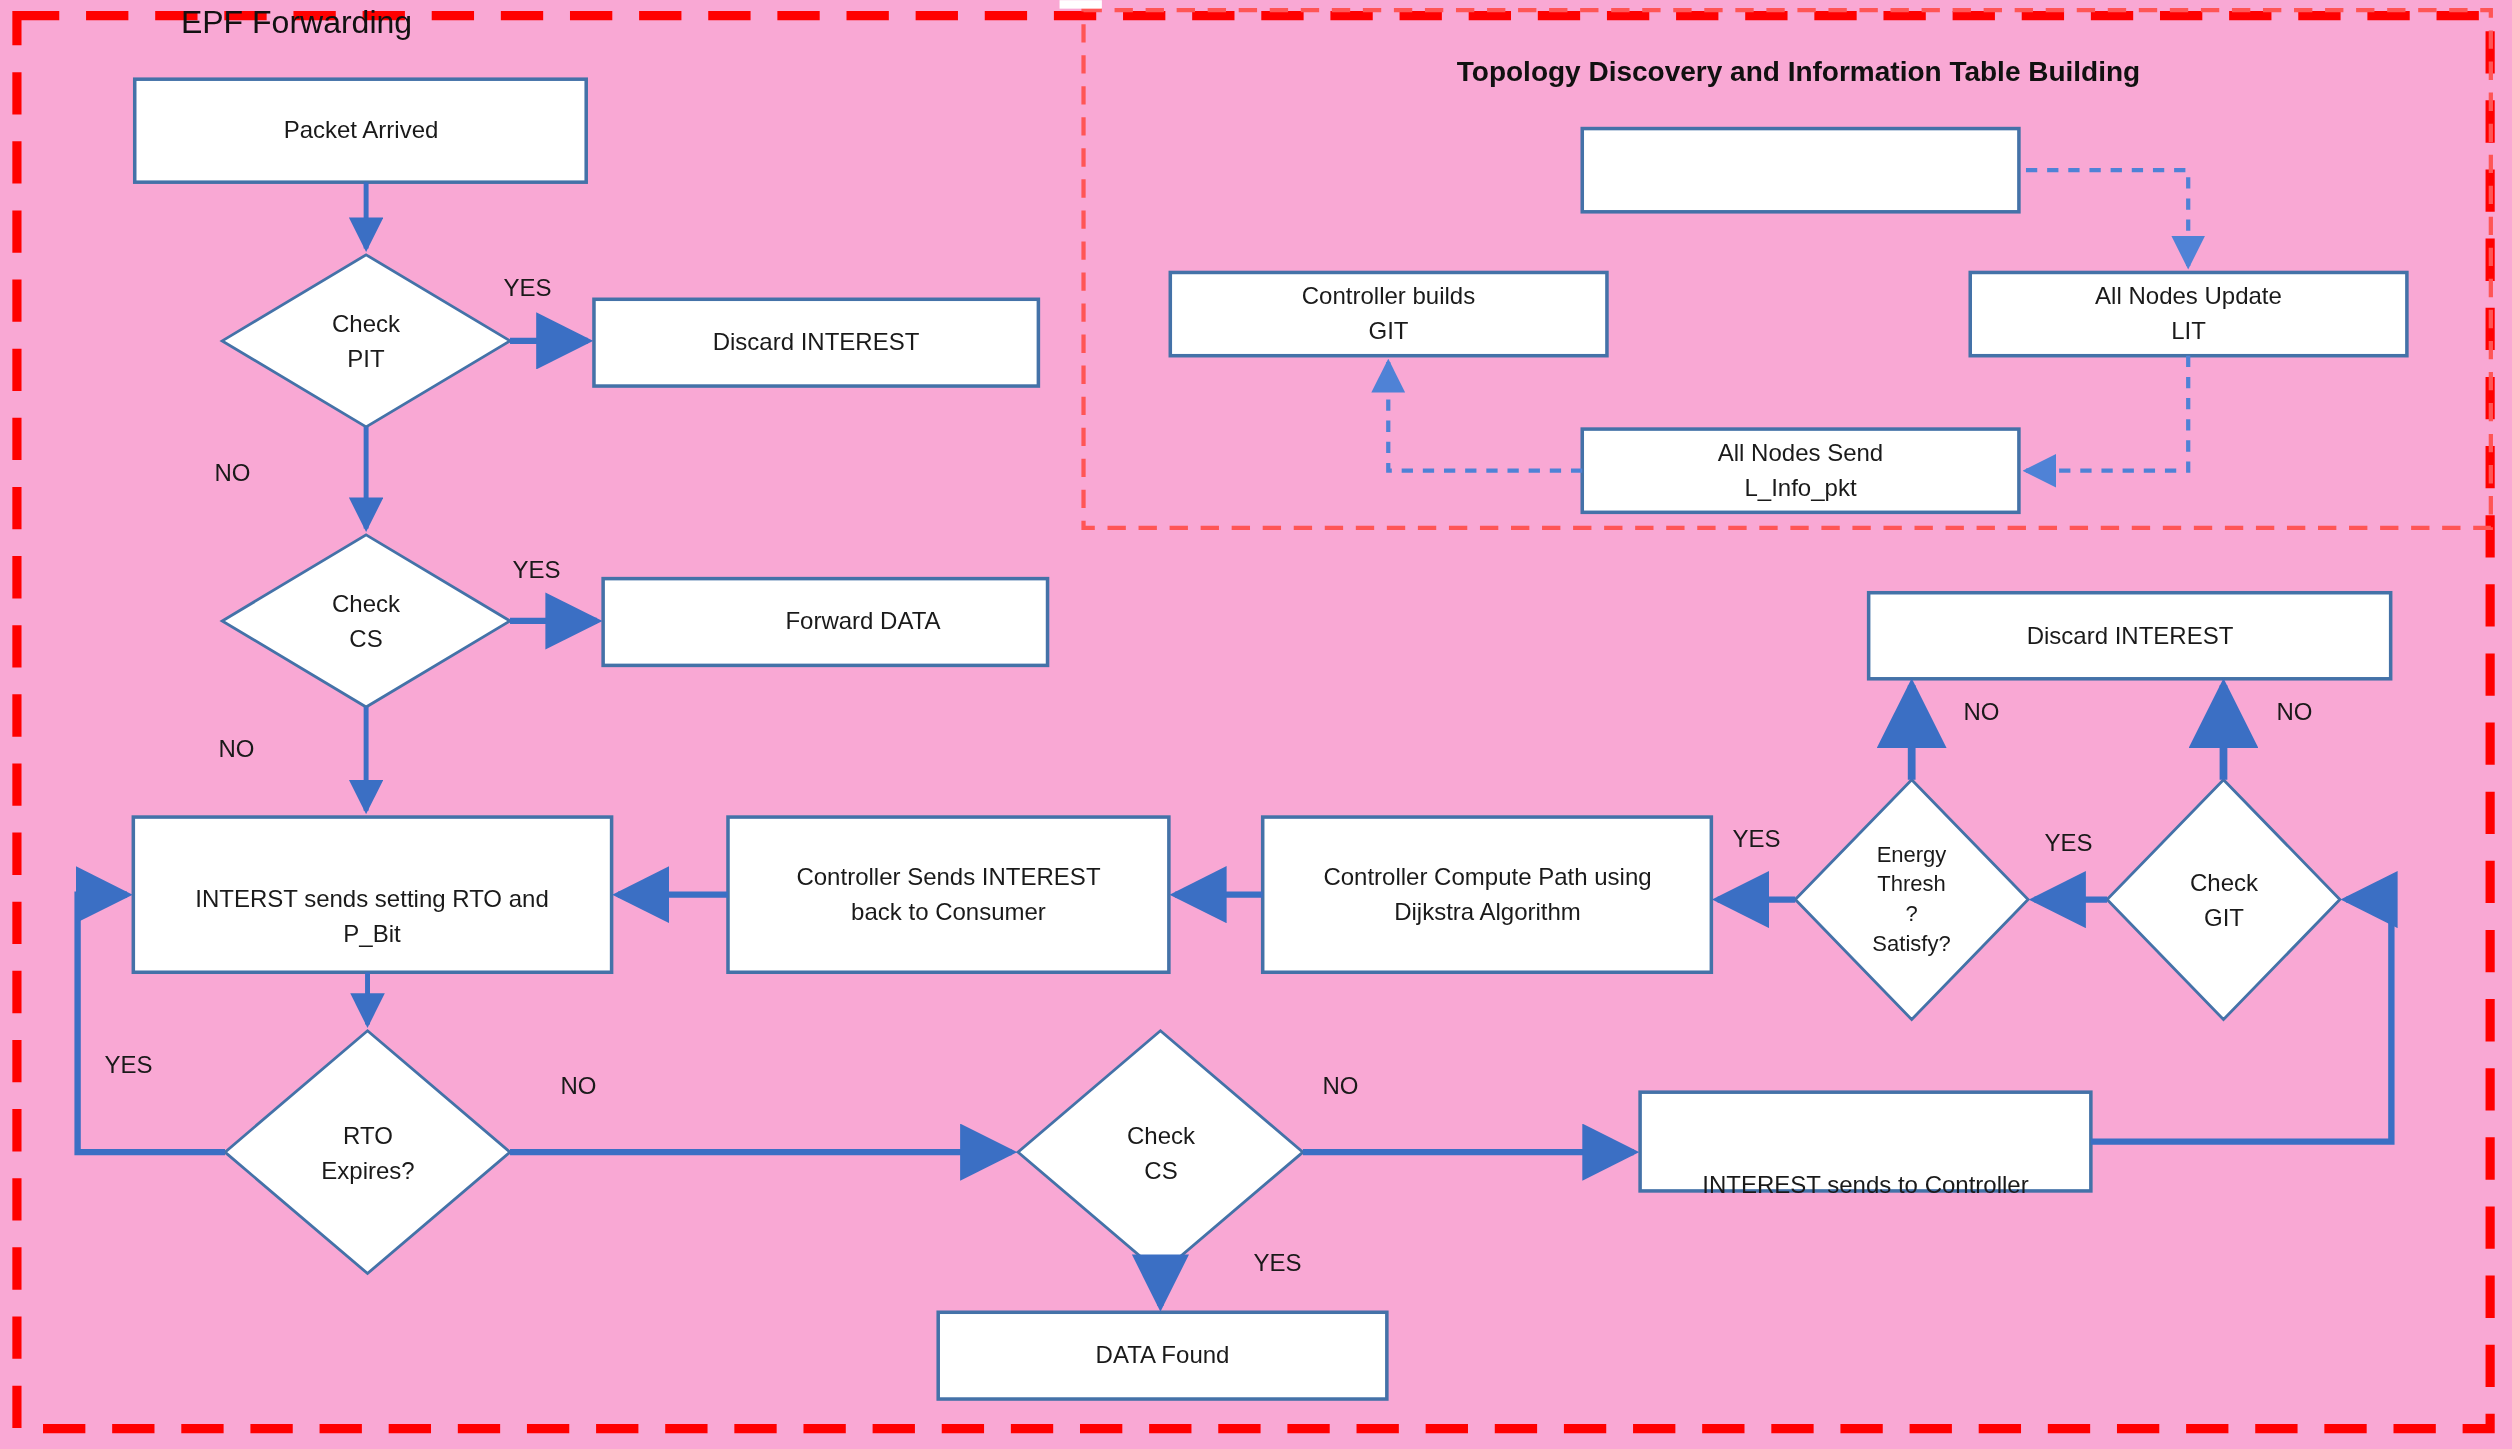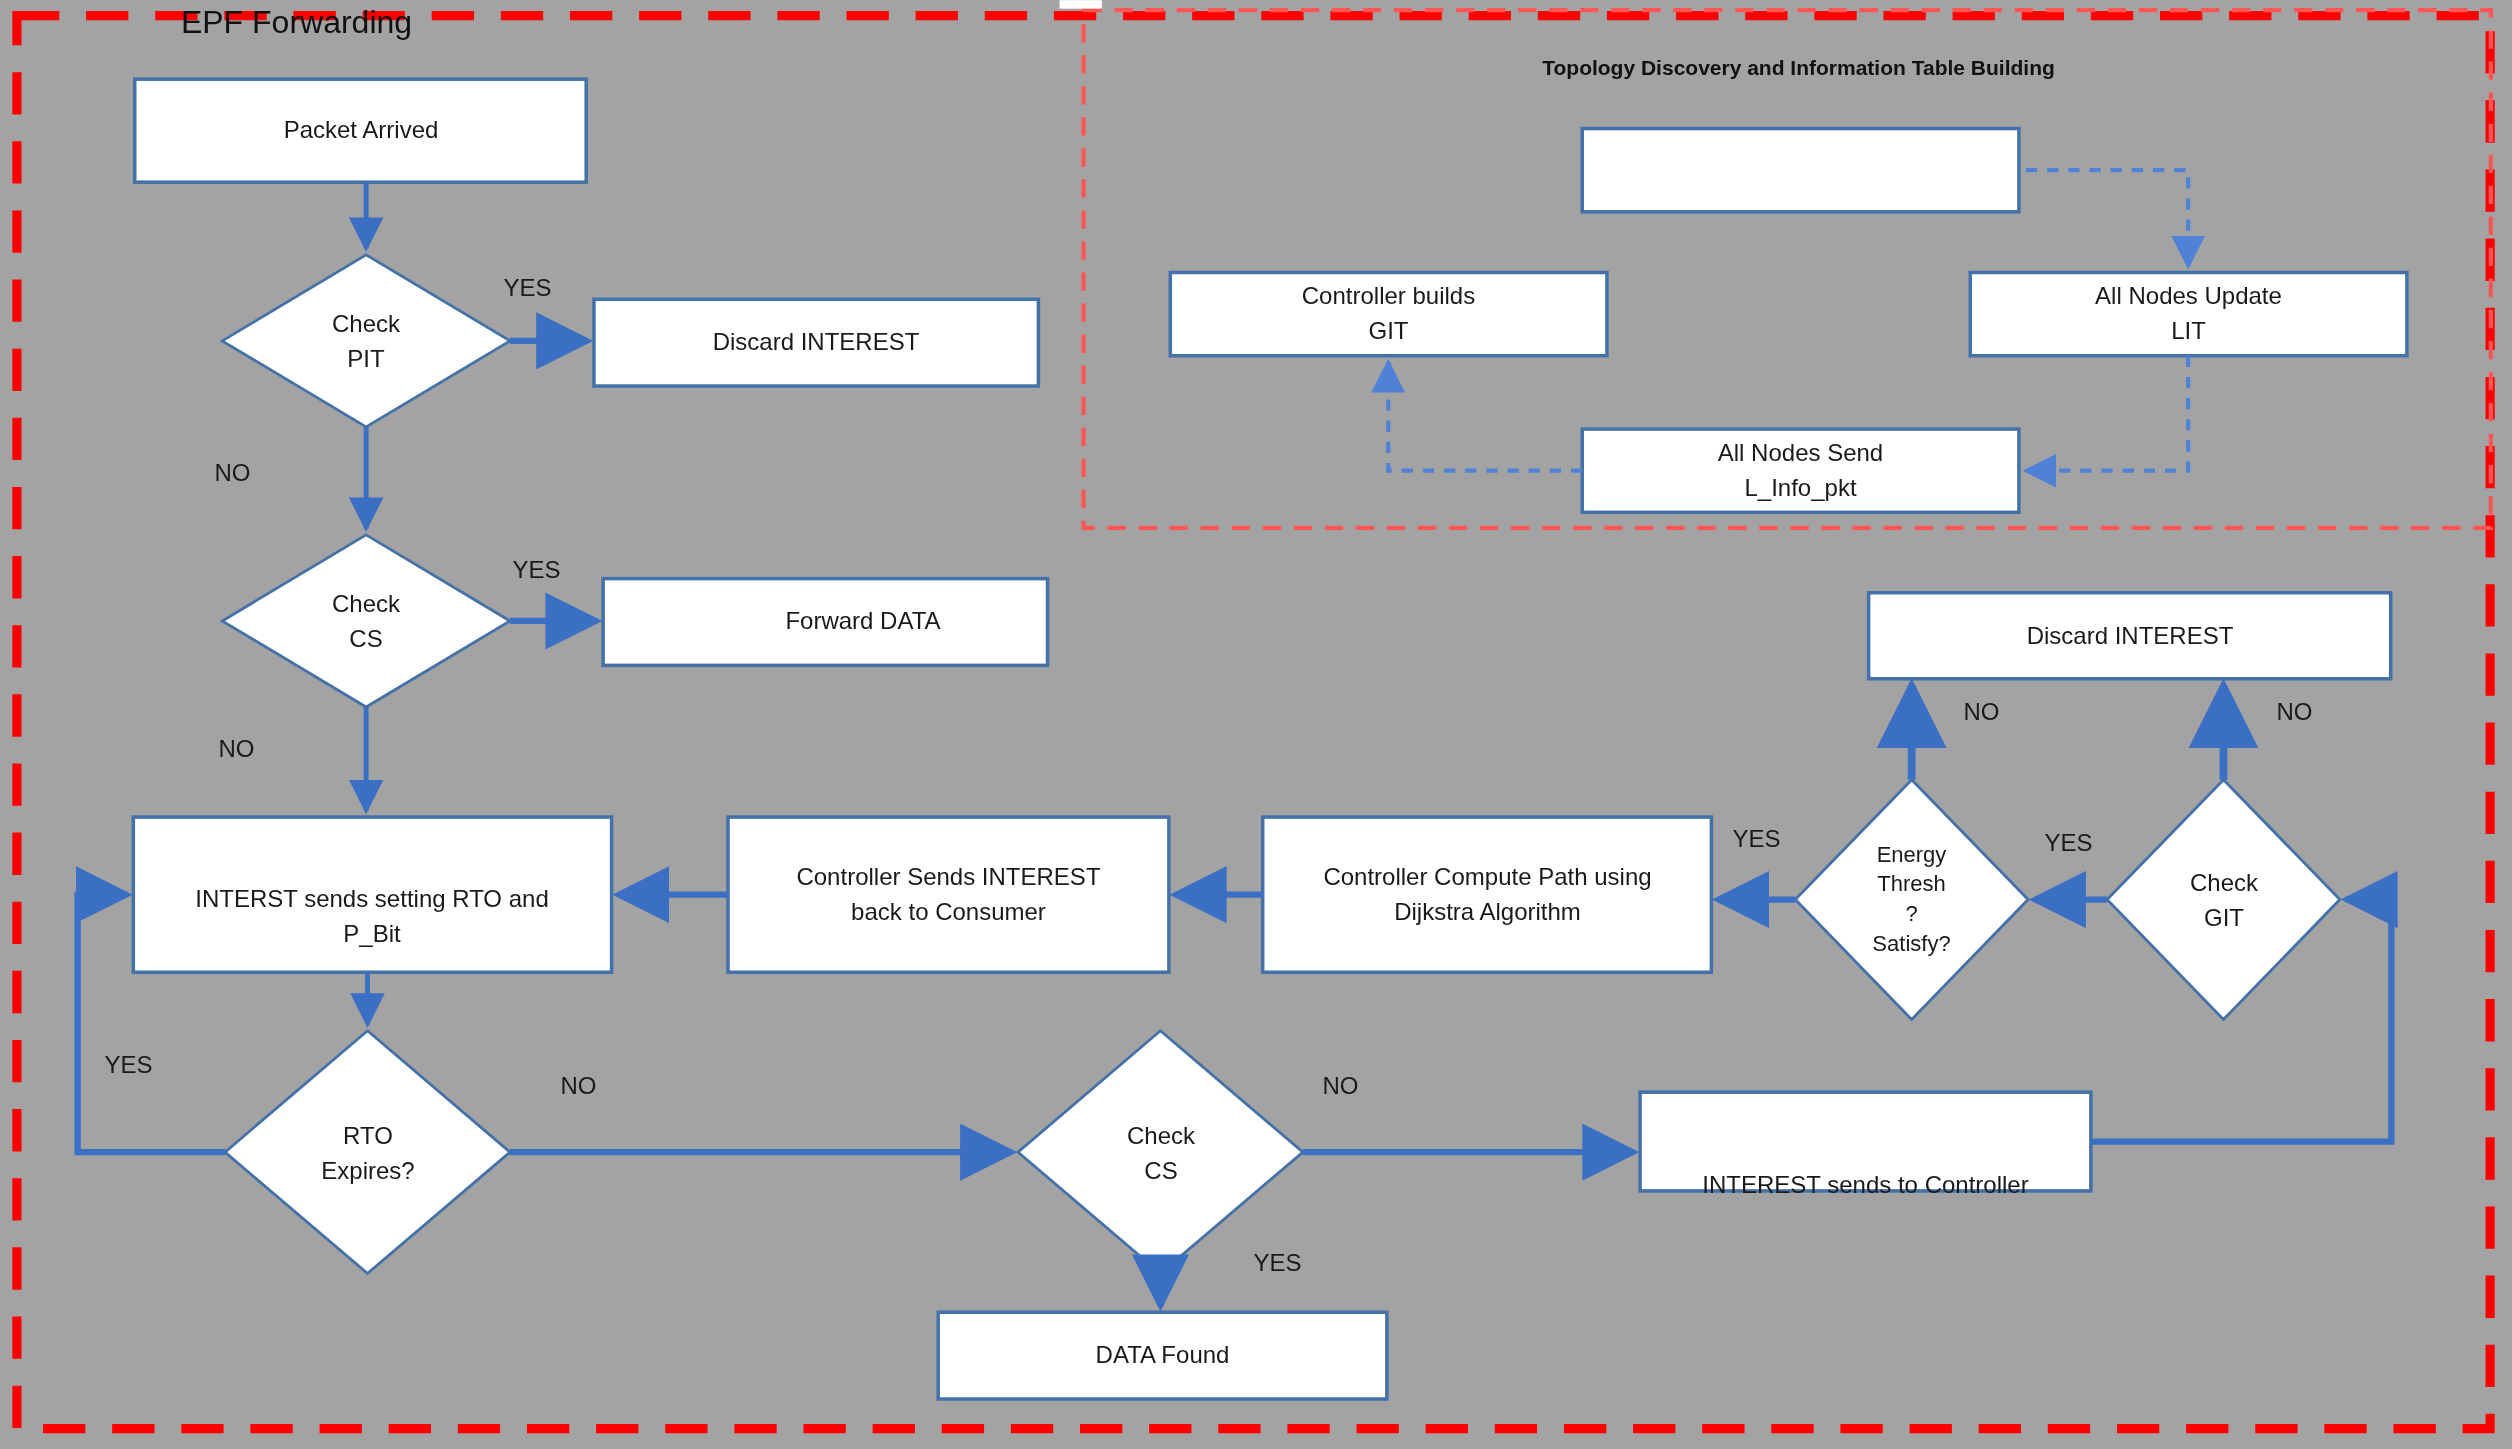--- a/index.html
+++ b/index.html
@@ -4,21 +4,21 @@
 <style>
   html, body {
     margin: 0;
     padding: 0;
     background: #ffffff;
   }
   #stage {
     position: relative;
     width: 2512px;
     height: 1450px;
-    background: #a3a3a3;
+    background: #f9a8d4;
     font-family: "Liberation Sans", sans-serif;
     overflow: hidden;
   }
   svg.layer {
     position: absolute;
     left: 0; top: 0;
     width: 2512px;
     height: 1450px;
   }
   .node-text {
@@ -41,21 +41,21 @@
     text-align: center;
     white-space: pre;
   }
   .section-title {
     position: absolute;
     color: #111111;
     text-align: center;
     white-space: pre;
   }
   #epf-title { font-size: 32px; }
-  #topology-title { font-size: 21px; font-weight: bold; }
+  #topology-title { font-size: 28px; font-weight: bold; }
 </style>
 </head>
 <body>
 
 <div id="stage">
 
   <svg class="layer" viewBox="0 0 3561 2055">
     <defs>
       <marker id="ah" viewBox="0 0 10 10" refX="9" refY="5" markerWidth="7" markerHeight="7" orient="auto-start-reverse">
         <path d="M 0 0 L 10 5 L 0 10 z" fill="#3b6fc4"></path>

